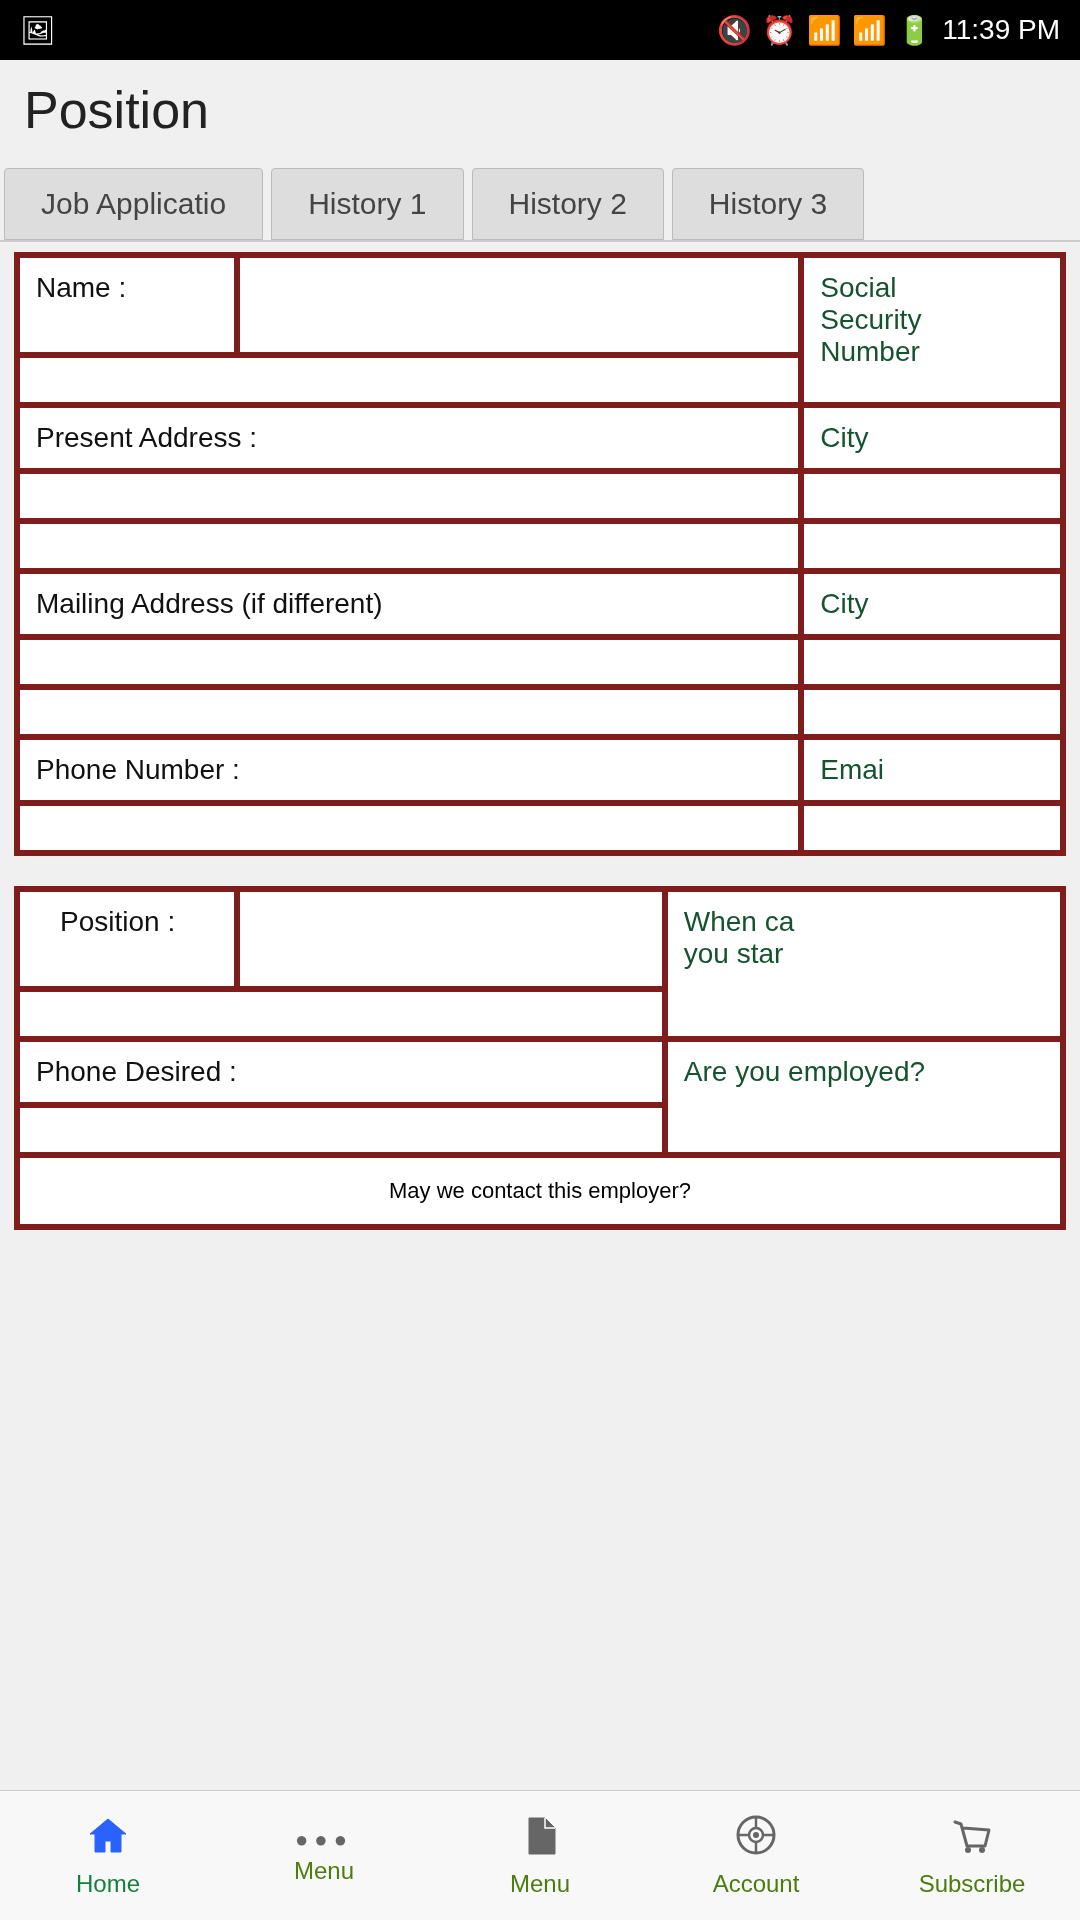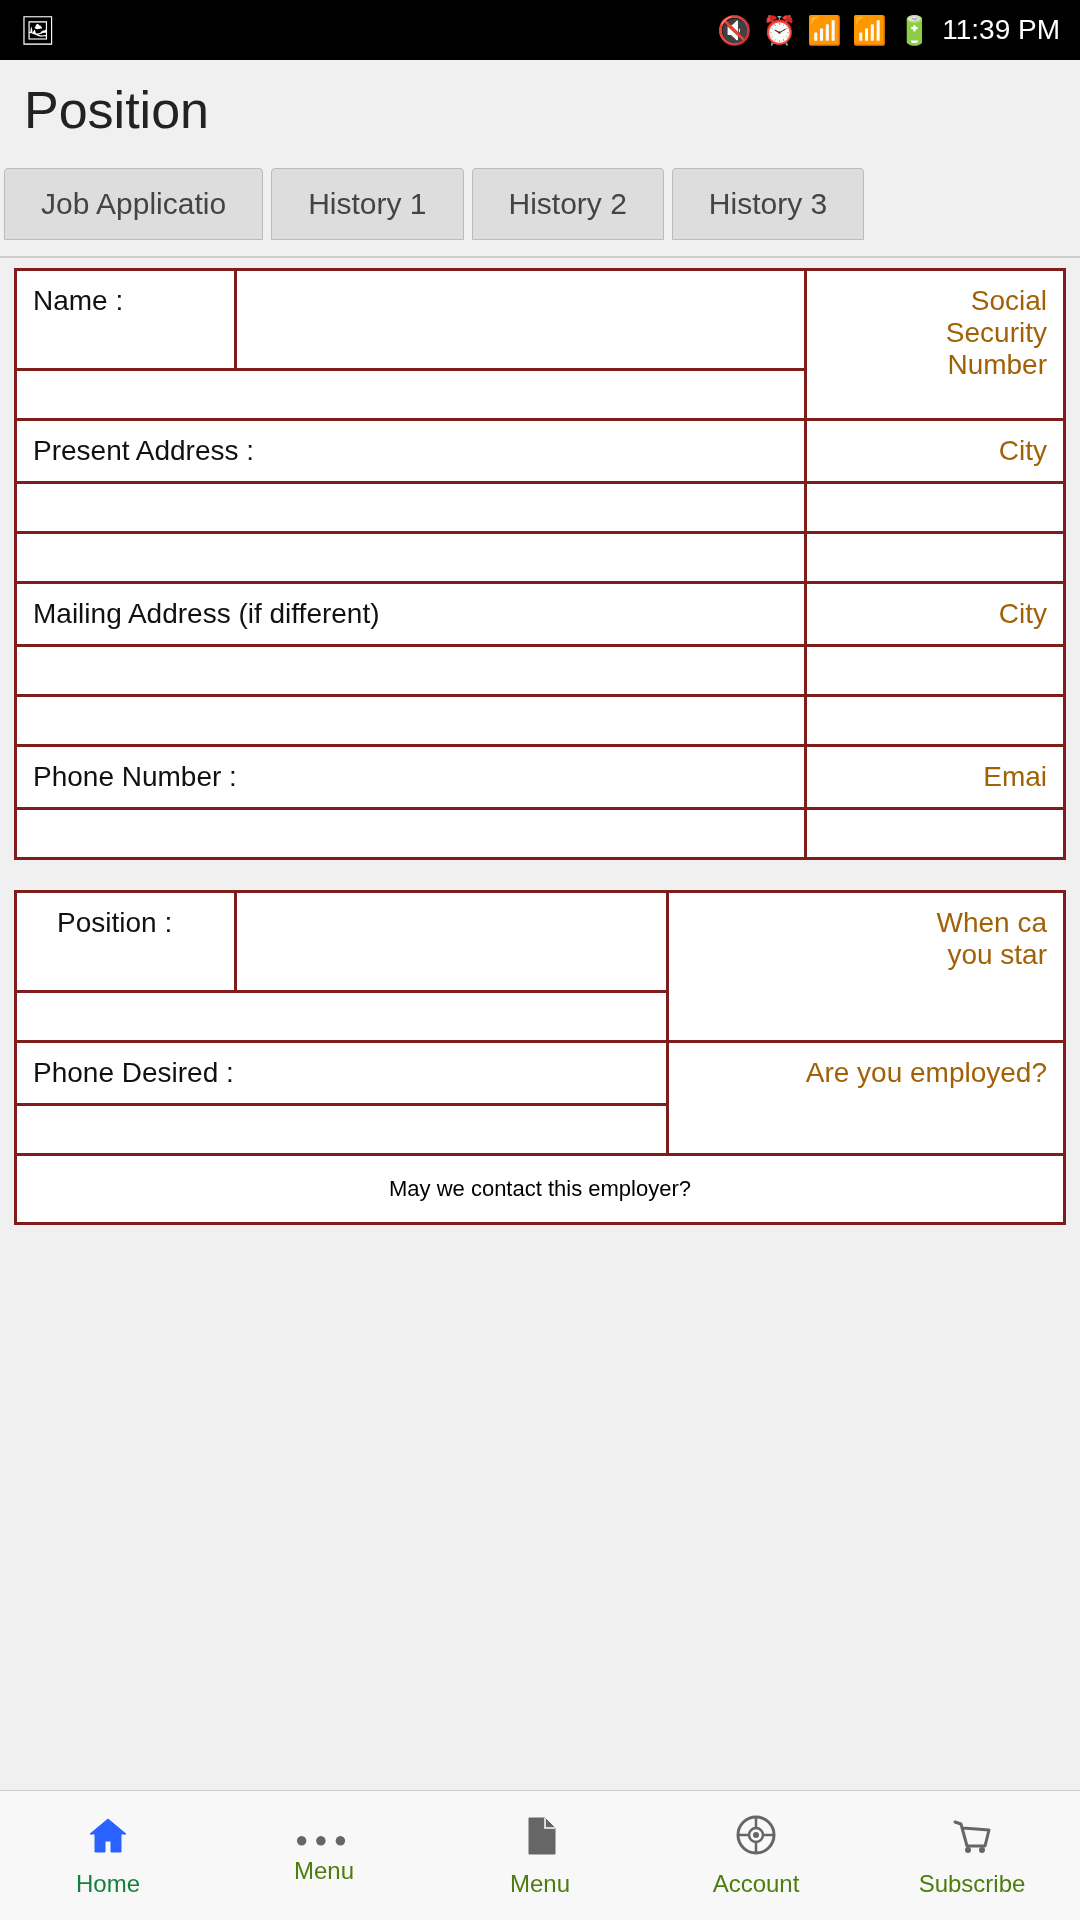--- a/index.html
+++ b/index.html
@@ -44,56 +44,55 @@
       overflow-x: auto;
     }
     .tab-item {
       flex: 0 0 auto;
       padding: 18px 36px;
       font-size: 30px;
       color: #444;
       background: #ddd;
       border: 1px solid #bbb;
       border-radius: 4px 4px 0 0;
-      margin: 8px 4px 16px 4px;
+      margin: 8px 4px 0 4px;
       cursor: pointer;
       white-space: nowrap;
     }
 
     
     .content-area {
       padding: 10px 14px;
       background: #f0f0f0;
     }
 
     
     .form-table {
       width: 100%;
       border-collapse: collapse;
       background: #fff;
       margin-bottom: 30px;
     }
     .form-table td {
-      border: 3px solid #7f1d1d;
+      border: 6px solid #7f1d1d;
       padding: 14px 16px;
       font-size: 28px;
       vertical-align: top;
     }
     .form-table .label-cell {
       font-weight: normal;
       color: #111;
       white-space: nowrap;
       width: 220px;
     }
     .form-table .value-cell {
       min-width: 300px;
     }
     .form-table .right-cell {
-      text-align: right;
-      color: #a16207;
+      color: #14532d;
     }
     .form-table .empty-row td {
       height: 50px;
     }
     .form-table .tall-cell {
       height: 100px;
       padding-left: 40px;
     }
 
     

